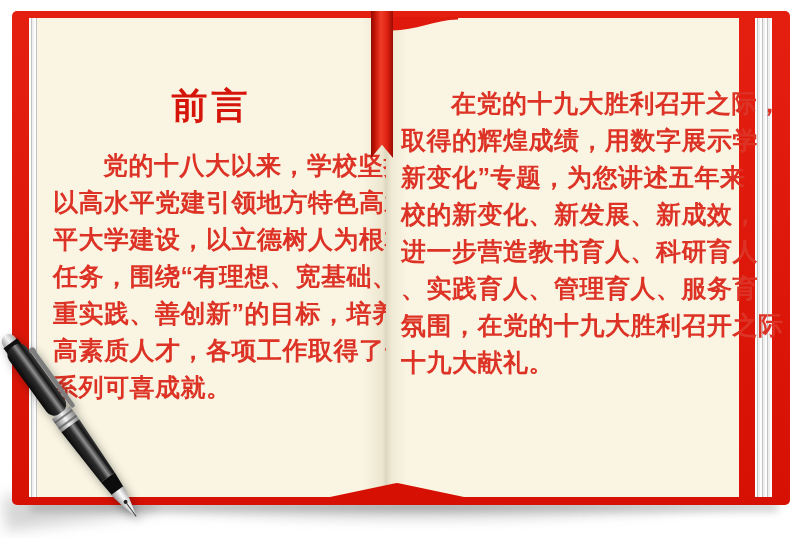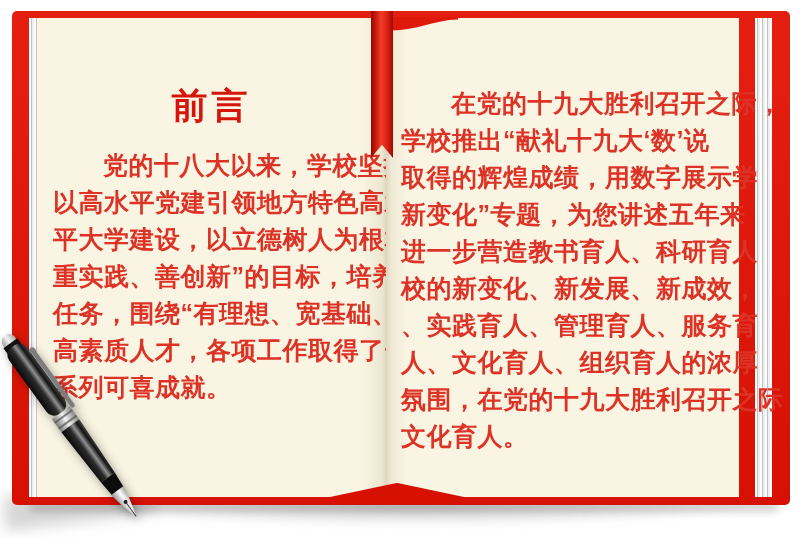--- a/index.html
+++ b/index.html
@@ -65,41 +65,39 @@
   <div class="book-cover"></div>
   <div class="edges-left"></div>
   <div class="edges-right"></div>
 
   <div class="page page-left">
     <div class="title">前言</div>
     <div class="lines">
         <div class="tline">党的十八大以来，学校坚持</div>
         <div class="tline">以高水平党建引领地方特色高水</div>
         <div class="tline">平大学建设，以立德树人为根本</div>
+        <div class="tline">任务，围绕“有理想、宽基础、</div>
         <div class="tline">重实践、善创新”的目标，培养</div>
-        <div class="tline">任务，围绕“有理想、宽基础、</div>
         <div class="tline">高素质人才，各项工作取得了一</div>
         <div class="tline">系列可喜成就。</div>
       </div>
   </div>
 
   <div class="spine"></div>
 
   <div class="page page-right">
     <div class="lines">
         <div class="tline">在党的十九大胜利召开之际，</div>
-        <div class="tline">学校推出“献礼十九大‘数’说</div>
         <div class="tline">取得的辉煌成绩，用数字展示学</div>
         <div class="tline">新变化”专题，为您讲述五年来</div>
+        <div class="tline">校的新变化、新发展、新成效，</div>
         <div class="tline">进一步营造教书育人、科研育人</div>
-        <div class="tline">校的新变化、新发展、新成效，</div>
         <div class="tline">、实践育人、管理育人、服务育</div>
-        <div class="tline">人、文化育人、组织育人的浓厚</div>
         <div class="tline">氛围，在党的十九大胜利召开之际</div>
-        <div class="tline">文化育人。</div>
+        <div class="tline">十九大献礼。</div>
       </div>
   </div>
 
   <svg class="spine-top-curve" width="66" height="15" viewBox="0 0 66 15">
     <path d="M0,0 H66 V2.5 C42,3 24,13.5 0,13.5 Z" fill="#df1a0d"></path>
   </svg>
 
   <svg class="bottom-peak" width="134" height="15" viewBox="0 0 134 15">
     <path d="M0,15 L64,1.5 Q67,0.5 70,1.5 L134,15 Z" fill="#d61104"></path>
   </svg>

